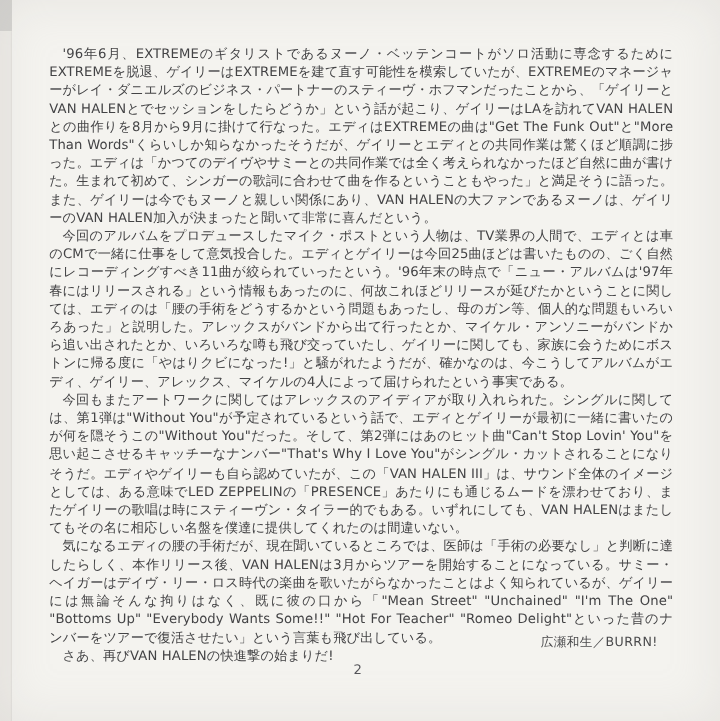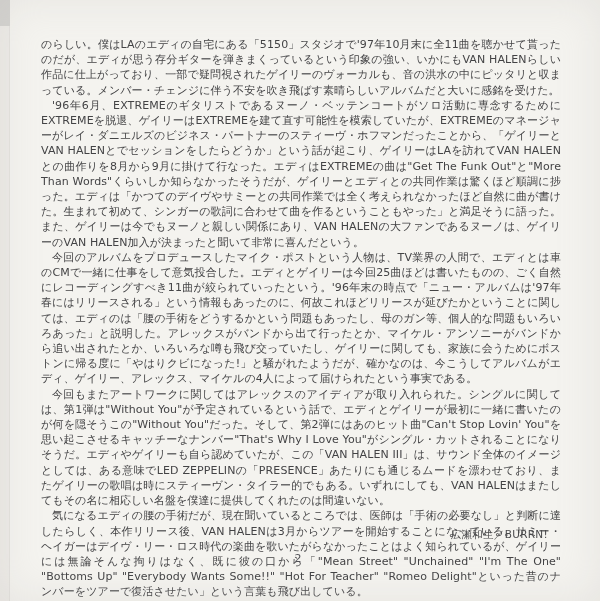--- a/index.html
+++ b/index.html
@@ -68,21 +68,20 @@
     color: #55555a;
   }
 </style>
 </head>
 <body>
 
 <div class="scan-corner"></div>
 <div class="scan-left-edge"></div>
 
 <div class="article">
-  <p class="no-indent">のらしい。僕はLAのエディの自宅にある「5150」スタジオで'97年10月末に全11曲を聴かせて貰ったのだが、エディが思う存分ギターを弾きまくっているという印象の強い、いかにもVAN HALENらしい作品に仕上がっており、一部で疑問視されたゲイリーのヴォーカルも、音の洪水の中にピッタリと収まっている。メンバー・チェンジに伴う不安を吹き飛ばす素晴らしいアルバムだと大いに感銘を受けた。</p>
   <p>'96年6月、EXTREMEのギタリストであるヌーノ・ベッテンコートがソロ活動に専念するためにEXTREMEを脱退、ゲイリーはEXTREMEを建て直す可能性を模索していたが、EXTREMEのマネージャーがレイ・ダニエルズのビジネス・パートナーのスティーヴ・ホフマンだったことから、「ゲイリーとVAN HALENとでセッションをしたらどうか」という話が起こり、ゲイリーはLAを訪れてVAN HALENとの曲作りを8月から9月に掛けて行なった。エディはEXTREMEの曲は"Get The Funk Out"と"More Than Words"くらいしか知らなかったそうだが、ゲイリーとエディとの共同作業は驚くほど順調に捗った。エディは「かつてのデイヴやサミーとの共同作業では全く考えられなかったほど自然に曲が書けた。生まれて初めて、シンガーの歌詞に合わせて曲を作るということもやった」と満足そうに語った。また、ゲイリーは今でもヌーノと親しい関係にあり、VAN HALENの大ファンであるヌーノは、ゲイリーのVAN HALEN加入が決まったと聞いて非常に喜んだという。</p>
   <p>今回のアルバムをプロデュースしたマイク・ポストという人物は、TV業界の人間で、エディとは車のCMで一緒に仕事をして意気投合した。エディとゲイリーは今回25曲ほどは書いたものの、ごく自然にレコーディングすべき11曲が絞られていったという。'96年末の時点で「ニュー・アルバムは'97年春にはリリースされる」という情報もあったのに、何故これほどリリースが延びたかということに関しては、エディのは「腰の手術をどうするかという問題もあったし、母のガン等、個人的な問題もいろいろあった」と説明した。アレックスがバンドから出て行ったとか、マイケル・アンソニーがバンドから追い出されたとか、いろいろな噂も飛び交っていたし、ゲイリーに関しても、家族に会うためにボストンに帰る度に「やはりクビになった!」と騒がれたようだが、確かなのは、今こうしてアルバムがエディ、ゲイリー、アレックス、マイケルの4人によって届けられたという事実である。</p>
   <p>今回もまたアートワークに関してはアレックスのアイディアが取り入れられた。シングルに関しては、第1弾は"Without You"が予定されているという話で、エディとゲイリーが最初に一緒に書いたのが何を隠そうこの"Without You"だった。そして、第2弾にはあのヒット曲"Can't Stop Lovin' You"を思い起こさせるキャッチーなナンバー"That's Why I Love You"がシングル・カットされることになりそうだ。エディやゲイリーも自ら認めていたが、この「VAN HALEN III」は、サウンド全体のイメージとしては、ある意味でLED ZEPPELINの「PRESENCE」あたりにも通じるムードを漂わせており、またゲイリーの歌唱は時にスティーヴン・タイラー的でもある。いずれにしても、VAN HALENはまたしてもその名に相応しい名盤を僕達に提供してくれたのは間違いない。</p>
   <p>気になるエディの腰の手術だが、現在聞いているところでは、医師は「手術の必要なし」と判断に達したらしく、本作リリース後、VAN HALENは3月からツアーを開始することになっている。サミー・ヘイガーはデイヴ・リー・ロス時代の楽曲を歌いたがらなかったことはよく知られているが、ゲイリーには無論そんな拘りはなく、既に彼の口から「"Mean Street" "Unchained" "I'm The One" "Bottoms Up" "Everybody Wants Some!!" "Hot For Teacher" "Romeo Delight"といった昔のナンバーをツアーで復活させたい」という言葉も飛び出している。</p>
   <p>さあ、再びVAN HALENの快進撃の始まりだ!</p>
 </div>
 
 <div class="byline">広瀬和生／BURRN!</div>
 
 <div class="page-number">2</div>

